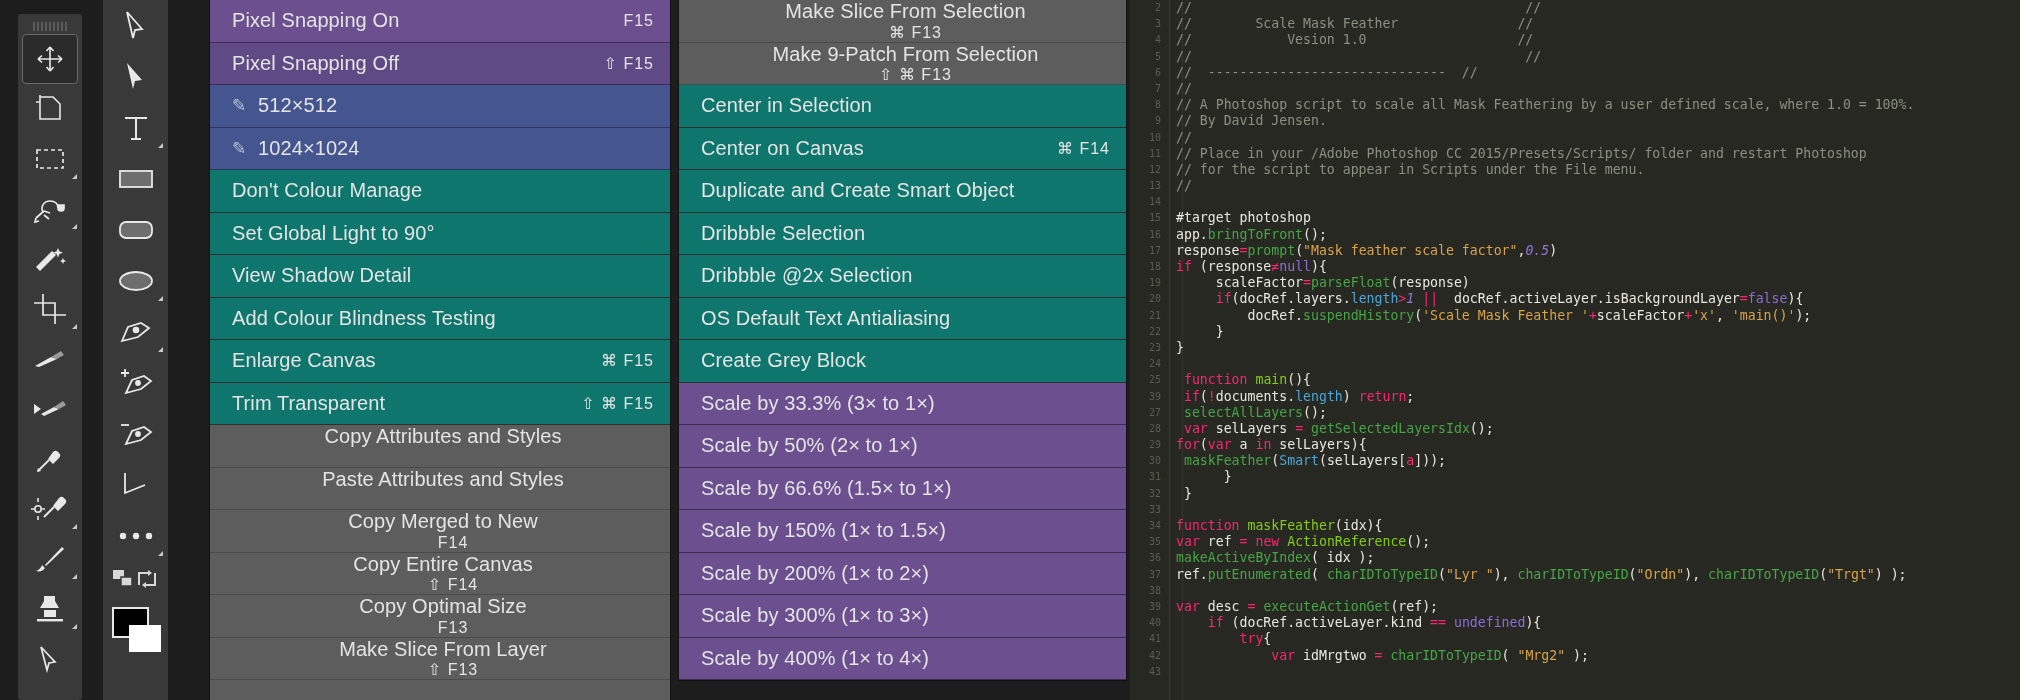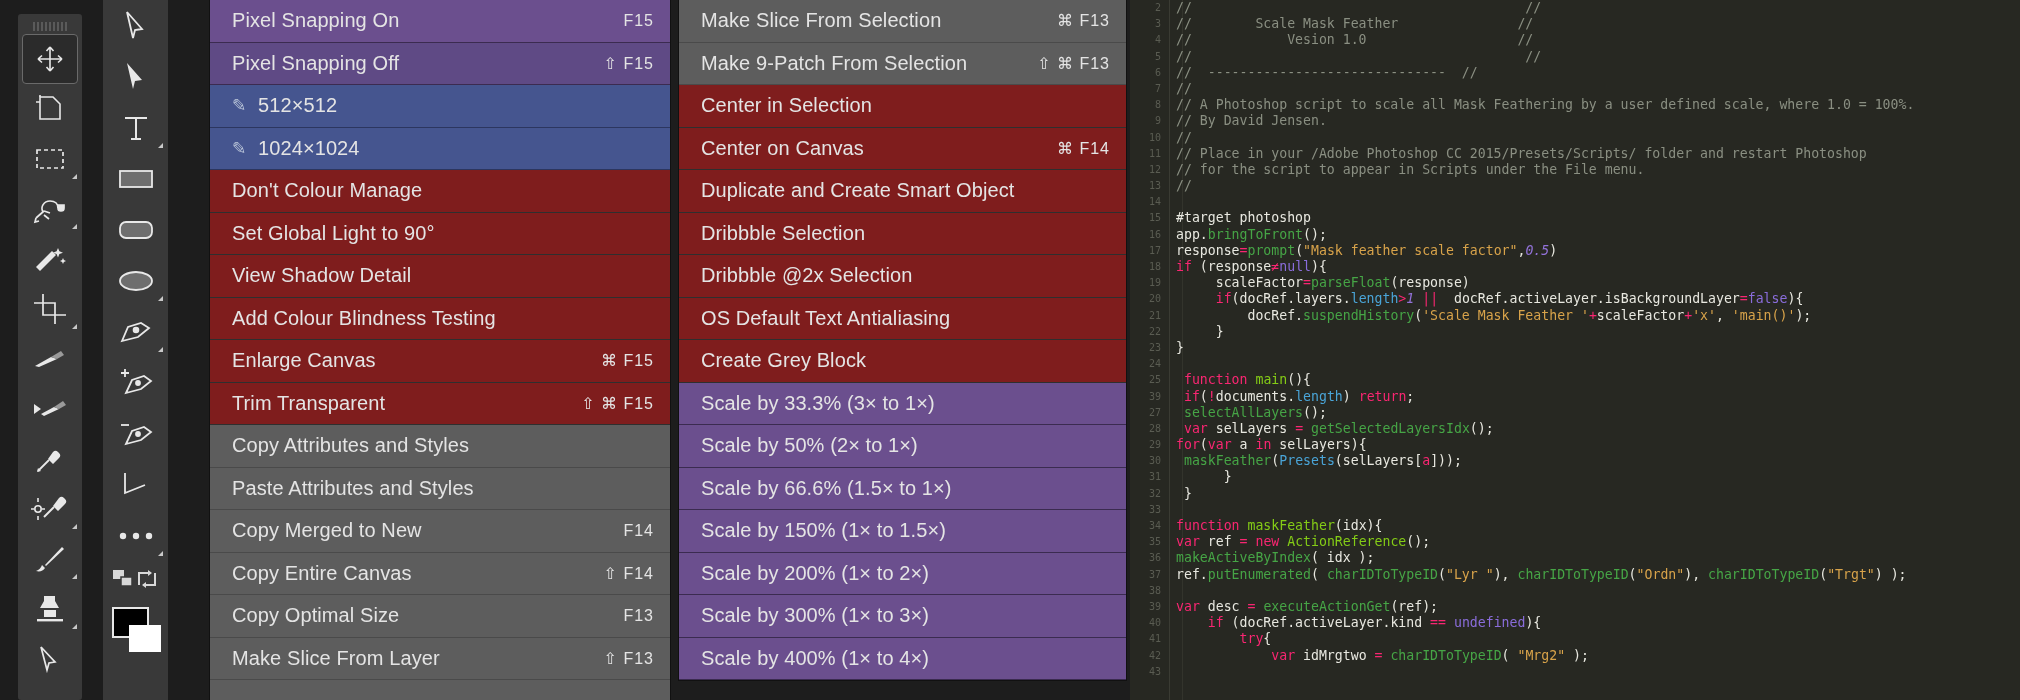--- a/index.html
+++ b/index.html
@@ -37,22 +37,22 @@
     box-sizing:border-box;padding:0 16px 0 22px;
     border-bottom:1px solid #2f2f2f;
     color:#e4e4e4;font-size:20px;letter-spacing:.1px;white-space:nowrap;
   }
   .mi .lbl{flex:1 1 auto;overflow:hidden;text-overflow:ellipsis;}
   .mi .key{flex:0 0 auto;margin-left:20px;color:#e4e4e4;font-size:16px;letter-spacing:1px;}
   .mi .ico{flex:0 0 auto;width:26px;display:inline-block;color:#b9c4d8;font-size:17px;}
   .mi.purple{background:#6b4f8e;border-bottom-color:#3b2b50;}
   .mi.purple2{background:#5f4a85;border-bottom-color:#3b2b50;}
   .mi.blue{background:#45558f;border-bottom-color:#2c3660;}
-  .mi.grey{background:#5d5d5d;border-bottom-color:#4a4a4a;}
-  .mi.dark{background:#7f1d1d;}
+  .mi.grey{background:#5d5d5d;border-bottom-color:#4a4a4a;flex-direction:column;}
+  .mi.dark{background:#0f766e;}
 
   
   .editor{position:absolute;left:1130px;top:0;right:0;height:700px;background:#272822;overflow:hidden;}
   .gutter{position:absolute;left:0;top:0;width:38px;height:700px;background:#272822;}
   .gutter .ln{height:16.2px;line-height:16.2px;text-align:right;padding-right:7px;
     color:#5a5c52;font-family:"DejaVu Sans Mono",monospace;font-size:10px;}
   .codewrap{position:absolute;left:46px;top:0;right:0;height:700px;}
   .cl{height:16.2px;line-height:16.2px;white-space:pre;
       font-family:"DejaVu Sans Mono",monospace;font-size:13.2px;color:#f8f8f2;}
   .rule{position:absolute;top:0;bottom:0;width:1px;background:#33342c;}
@@ -478,21 +478,21 @@
       <div class="cl"><span class="pln">     </span><span class="kw">if</span><span class="pln">(docRef.layers.</span><span class="blu">length</span><span class="op">&gt;</span><span class="num">1</span><span class="pln"> </span><span class="op">||</span><span class="pln">  docRef.activeLayer.isBackgroundLayer</span><span class="op">=</span><span class="pur">false</span><span class="pln">){</span></div>
       <div class="cl"><span class="pln">         docRef.</span><span class="fn">suspendHistory</span><span class="pln">(</span><span class="str">'Scale Mask Feather '</span><span class="op">+</span><span class="pln">scaleFactor</span><span class="op">+</span><span class="str">'x'</span><span class="pln">, </span><span class="str">'main()'</span><span class="pln">);</span></div>
       <div class="cl"><span class="pln">     }</span></div>
       <div class="cl"><span class="pln">}</span></div>
       <div class="cl">&nbsp;</div>
       <div class="cl"><span class="pln"> </span><span class="kw">function</span><span class="pln"> </span><span class="fn2">main</span><span class="pln">(){</span></div>
       <div class="cl"><span class="pln"> </span><span class="kw">if</span><span class="pln">(</span><span class="op">!</span><span class="pln">documents.</span><span class="blu">length</span><span class="pln">) </span><span class="kw">return</span><span class="pln">;</span></div>
       <div class="cl"><span class="pln"> </span><span class="fn">selectAllLayers</span><span class="pln">();</span></div>
       <div class="cl"><span class="pln"> </span><span class="kw">var</span><span class="pln"> selLayers </span><span class="op">=</span><span class="pln"> </span><span class="fn">getSelectedLayersIdx</span><span class="pln">();</span></div>
       <div class="cl"><span class="kw">for</span><span class="pln">(</span><span class="kw">var</span><span class="pln"> a </span><span class="kw">in</span><span class="pln"> selLayers){</span></div>
-      <div class="cl"><span class="pln"> </span><span class="fn">maskFeather</span><span class="pln">(</span><span class="blu">Presets</span><span class="pln">(selLayers[</span><span class="kw">a</span><span class="pln">]));</span></div>
+      <div class="cl"><span class="pln"> </span><span class="fn">maskFeather</span><span class="pln">(</span><span class="blu">Smart</span><span class="pln">(selLayers[</span><span class="kw">a</span><span class="pln">]));</span></div>
       <div class="cl"><span class="pln">      }</span></div>
       <div class="cl"><span class="pln"> }</span></div>
       <div class="cl">&nbsp;</div>
       <div class="cl"><span class="kw">function</span><span class="pln"> </span><span class="fn2">maskFeather</span><span class="pln">(idx){</span></div>
       <div class="cl"><span class="kw">var</span><span class="pln"> ref </span><span class="op">=</span><span class="pln"> </span><span class="kw">new</span><span class="pln"> </span><span class="fn2">ActionReference</span><span class="pln">();</span></div>
       <div class="cl"><span class="fn">makeActiveByIndex</span><span class="pln">( idx );</span></div>
       <div class="cl"><span class="pln">ref.</span><span class="fn">putEnumerated</span><span class="pln">( </span><span class="fn">charIDToTypeID</span><span class="pln">(</span><span class="str">"Lyr "</span><span class="pln">), </span><span class="fn">charIDToTypeID</span><span class="pln">(</span><span class="str">"Ordn"</span><span class="pln">), </span><span class="fn">charIDToTypeID</span><span class="pln">(</span><span class="str">"Trgt"</span><span class="pln">) );</span></div>
       <div class="cl">&nbsp;</div>
       <div class="cl"><span class="kw">var</span><span class="pln"> desc </span><span class="op">=</span><span class="pln"> </span><span class="fn">executeActionGet</span><span class="pln">(ref);</span></div>
       <div class="cl"><span class="pln">    </span><span class="kw">if</span><span class="pln"> (docRef.activeLayer.kind </span><span class="op">==</span><span class="pln"> </span><span class="pur">undefined</span><span class="pln">){</span></div>

